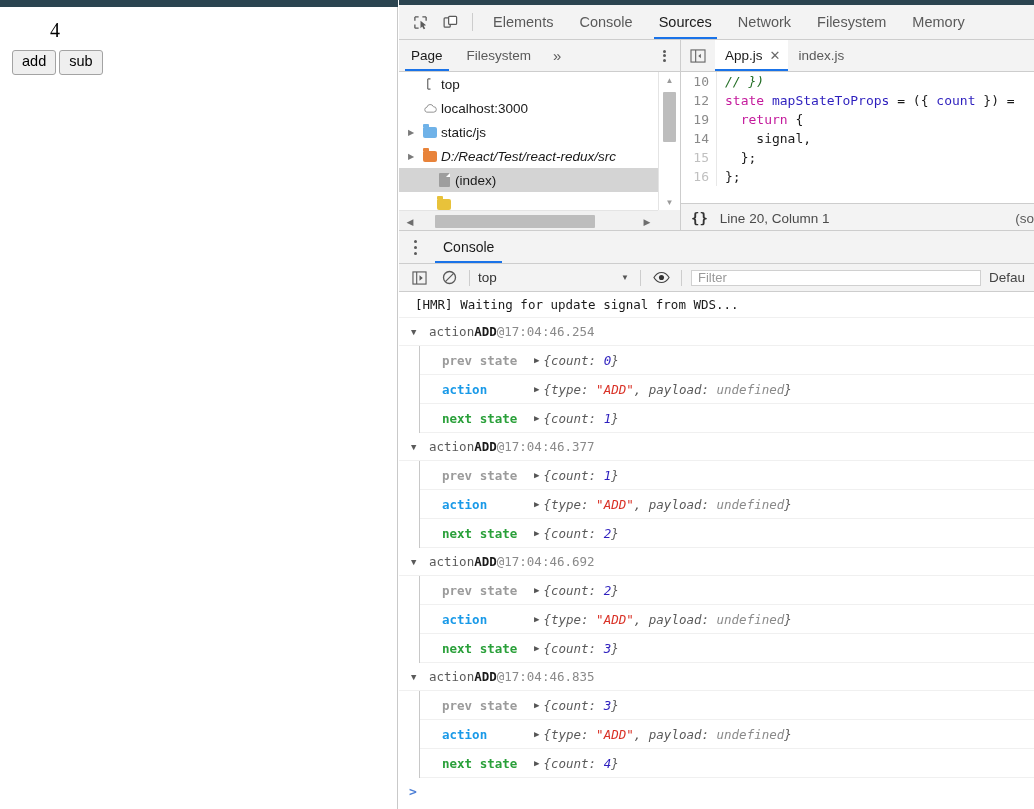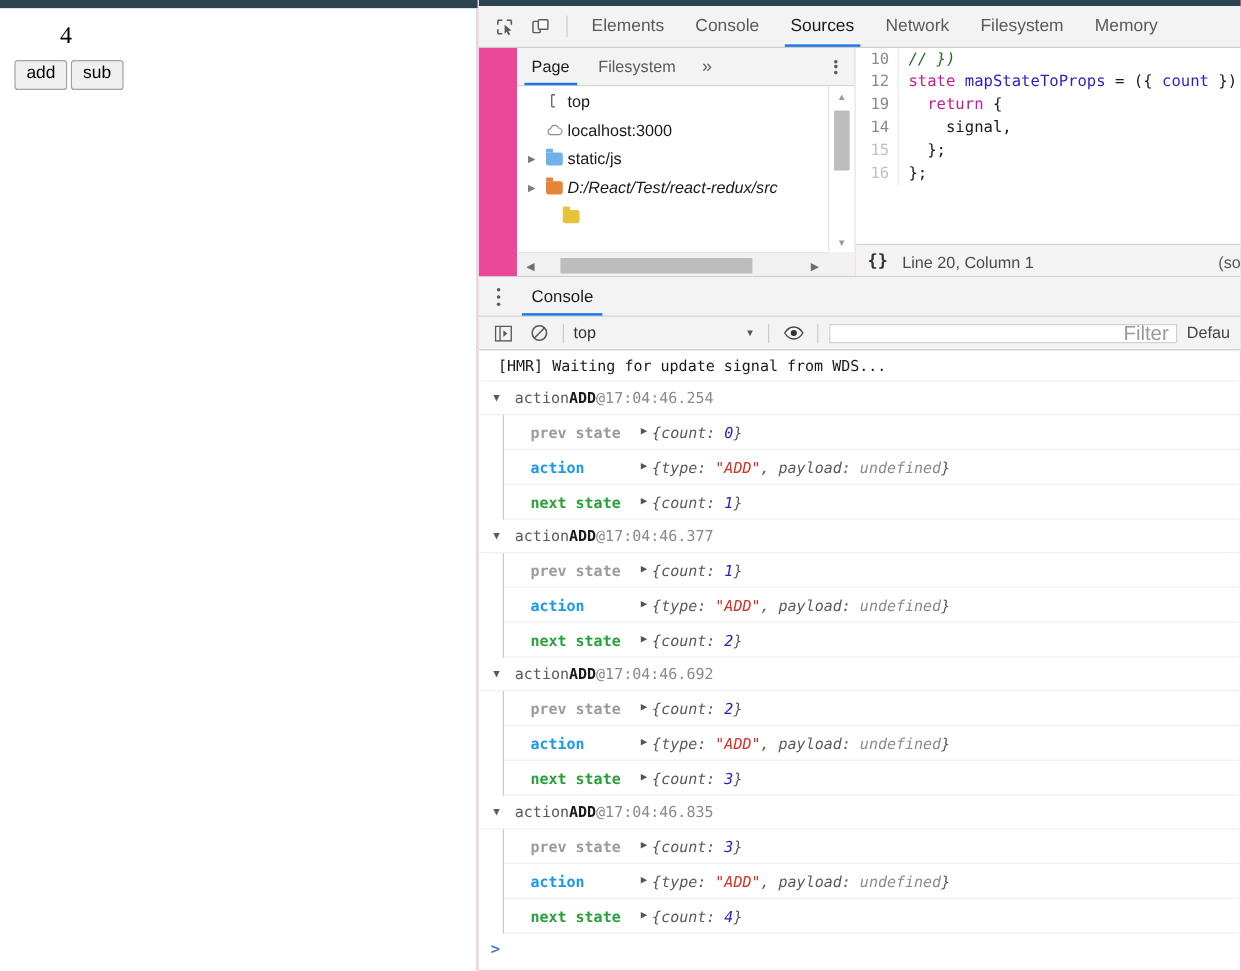--- a/index.html
+++ b/index.html
@@ -36,21 +36,21 @@
     border-radius:3px;
     padding:3px 9px 4px 9px;
     margin-right:3px;
     line-height:1.1;
     cursor:default;
   }
 
   
   .devtools {
     position:absolute; left:399px; top:0; width:635px; height:809px;
-    background:#ec4899; overflow:hidden;
+    background:#737373; overflow:hidden;
     font-size:12px;
   }
   .dt-darkline { height:5px; background:#2b4450; }
 
   
   .dt-tabbar {
     height:35px; background:#f3f3f3;
     border-bottom:1px solid #cdcdcd;
     display:flex; align-items:stretch;
   }
@@ -65,21 +65,21 @@
     font-size:14.5px; color:#5a5a5a; cursor:default; position:relative;
     white-space:nowrap;
   }
   .dt-tab.sel { color:#1a1a1a; }
   .dt-tab.sel::after {
     content:""; position:absolute; left:8px; right:8px; bottom:0;
     height:2px; background:#1a73e8;
   }
 
   
-  .sources-wrap { height:192px; display:flex;margin-left:32px; }
+  .sources-wrap { height:192px; display:flex; }
   .nav-pane { width:282px; display:flex; flex-direction:column; border-right:1px solid #cdcdcd; background:#fff; }
   .nav-tabbar {
     height:32px; background:#f3f3f3; border-bottom:1px solid #cdcdcd;
     display:flex; align-items:stretch; position:relative;
   }
   .nav-tab {
     display:flex; align-items:center; padding:0 12px;
     font-size:13.5px; color:#5a5a5a; cursor:default; position:relative;
   }
   .nav-tab.sel { color:#1a1a1a; }
@@ -175,21 +175,21 @@
   .ctb-ico { width:30px; height:26px; display:flex; align-items:center; justify-content:center; cursor:default; }
   .ctb-sep { width:1px; height:16px; background:#cdcdcd; margin:0 5px; }
   .ctx-select {
     display:flex; align-items:center; font-size:13.5px; color:#333;
     width:160px; cursor:default; padding-left:3px;
   }
   .ctx-select .carat { margin-left:auto; font-size:8px; color:#555; padding-right:6px;}
   .filter-box {
     flex:1; height:16px; background:#fff; border:1px solid #d0d0d0;
     display:flex; align-items:center; padding:0 6px; margin:0 4px;
-    font-size:17px; color:#9a9a9a; min-width:0;justify-content:flex-end;
+    font-size:13px; color:#9a9a9a; min-width:0;
   }
   .lvl { font-size:13.5px; color:#444; padding:0 4px; white-space:nowrap; cursor:default; }
 
   .console-body { flex:1; overflow:hidden; position:relative;
     font-family:"DejaVu Sans Mono", monospace; font-size:12.5px; }
   .cmsg {
     min-height:26px; display:flex; align-items:center;
     border-bottom:1px solid #f0f0f0; padding-left:16px; color:#1a1a1a;
     white-space:pre;
   }
@@ -307,20 +307,27 @@
             </div>
 
             <div class="trow">
               <span class="tw-arrow">▶</span>
               <span class="tw-ico">
                 <span class="folder" style="background:#e8833a"></span>
               </span>
               <span class="ital">D:/React/Test/react-redux/src</span>
             </div>
 
+            <div class="trow sel">
+              <span class="tw-arrow"></span>
+              <span class="tw-ico" style="margin-left:14px">
+                <span class="docico"></span>
+              </span>
+              <span>(index)</span>
+            </div>
 
             <div class="trow">
               <span class="tw-arrow"></span>
               <span class="tw-ico" style="margin-left:14px">
                 <span class="folder" style="background:#e8c23a"></span>
               </span>
             </div>
           </div>
 
           <div class="vsb">
@@ -331,20 +338,36 @@
           <div class="hsb">
             <div class="arrow l">◀</div>
             <div class="thumb"></div>
             <div class="arrow r">▶</div>
           </div>
           <div class="corner"></div>
         </div>
       </div>
 
       <div class="edit-pane">
+        <div class="edit-tabbar">
+          <div class="panel-tog">
+            <svg width="16" height="14" viewBox="0 0 17 15">
+              <rect x="1" y="1" width="15" height="13" stroke="#666" stroke-width="1.2" fill="none"></rect>
+              <line x1="6" y1="1" x2="6" y2="14" stroke="#666" stroke-width="1.2"></line>
+              <path d="M11.6 5 8.8 7.5l2.8 2.5z" fill="#666"></path>
+            </svg>
+          </div>
+          <div class="etab sel">
+            <span>App.js</span>
+            <span class="x">✕</span>
+          </div>
+          <div class="etab">
+            <span>index.js</span>
+          </div>
+        </div>
 
         <div class="code" id="code-lines">
             <div class="cline"><span class="lno">10</span><span class="ctxt"><span class="k-com">// })</span></span></div>
             <div class="cline"><span class="lno">12</span><span class="ctxt"><span class="k-key">state </span><span class="k-var">mapStateToProps</span><span class="k-pln"> = ({ </span><span class="k-var">count</span><span class="k-pln"> }) =</span></span></div>
             <div class="cline"><span class="lno">19</span><span class="ctxt"><span class="k-pln">  </span><span class="k-key">return</span><span class="k-pln"> {</span></span></div>
             <div class="cline"><span class="lno">14</span><span class="ctxt"><span class="k-pln">    signal,</span></span></div>
             <div class="cline"><span class="lno dim">15</span><span class="ctxt"><span class="k-pln">  };</span></span></div>
             <div class="cline"><span class="lno dim">16</span><span class="ctxt"><span class="k-pln">};</span></span></div>
           </div>
 

